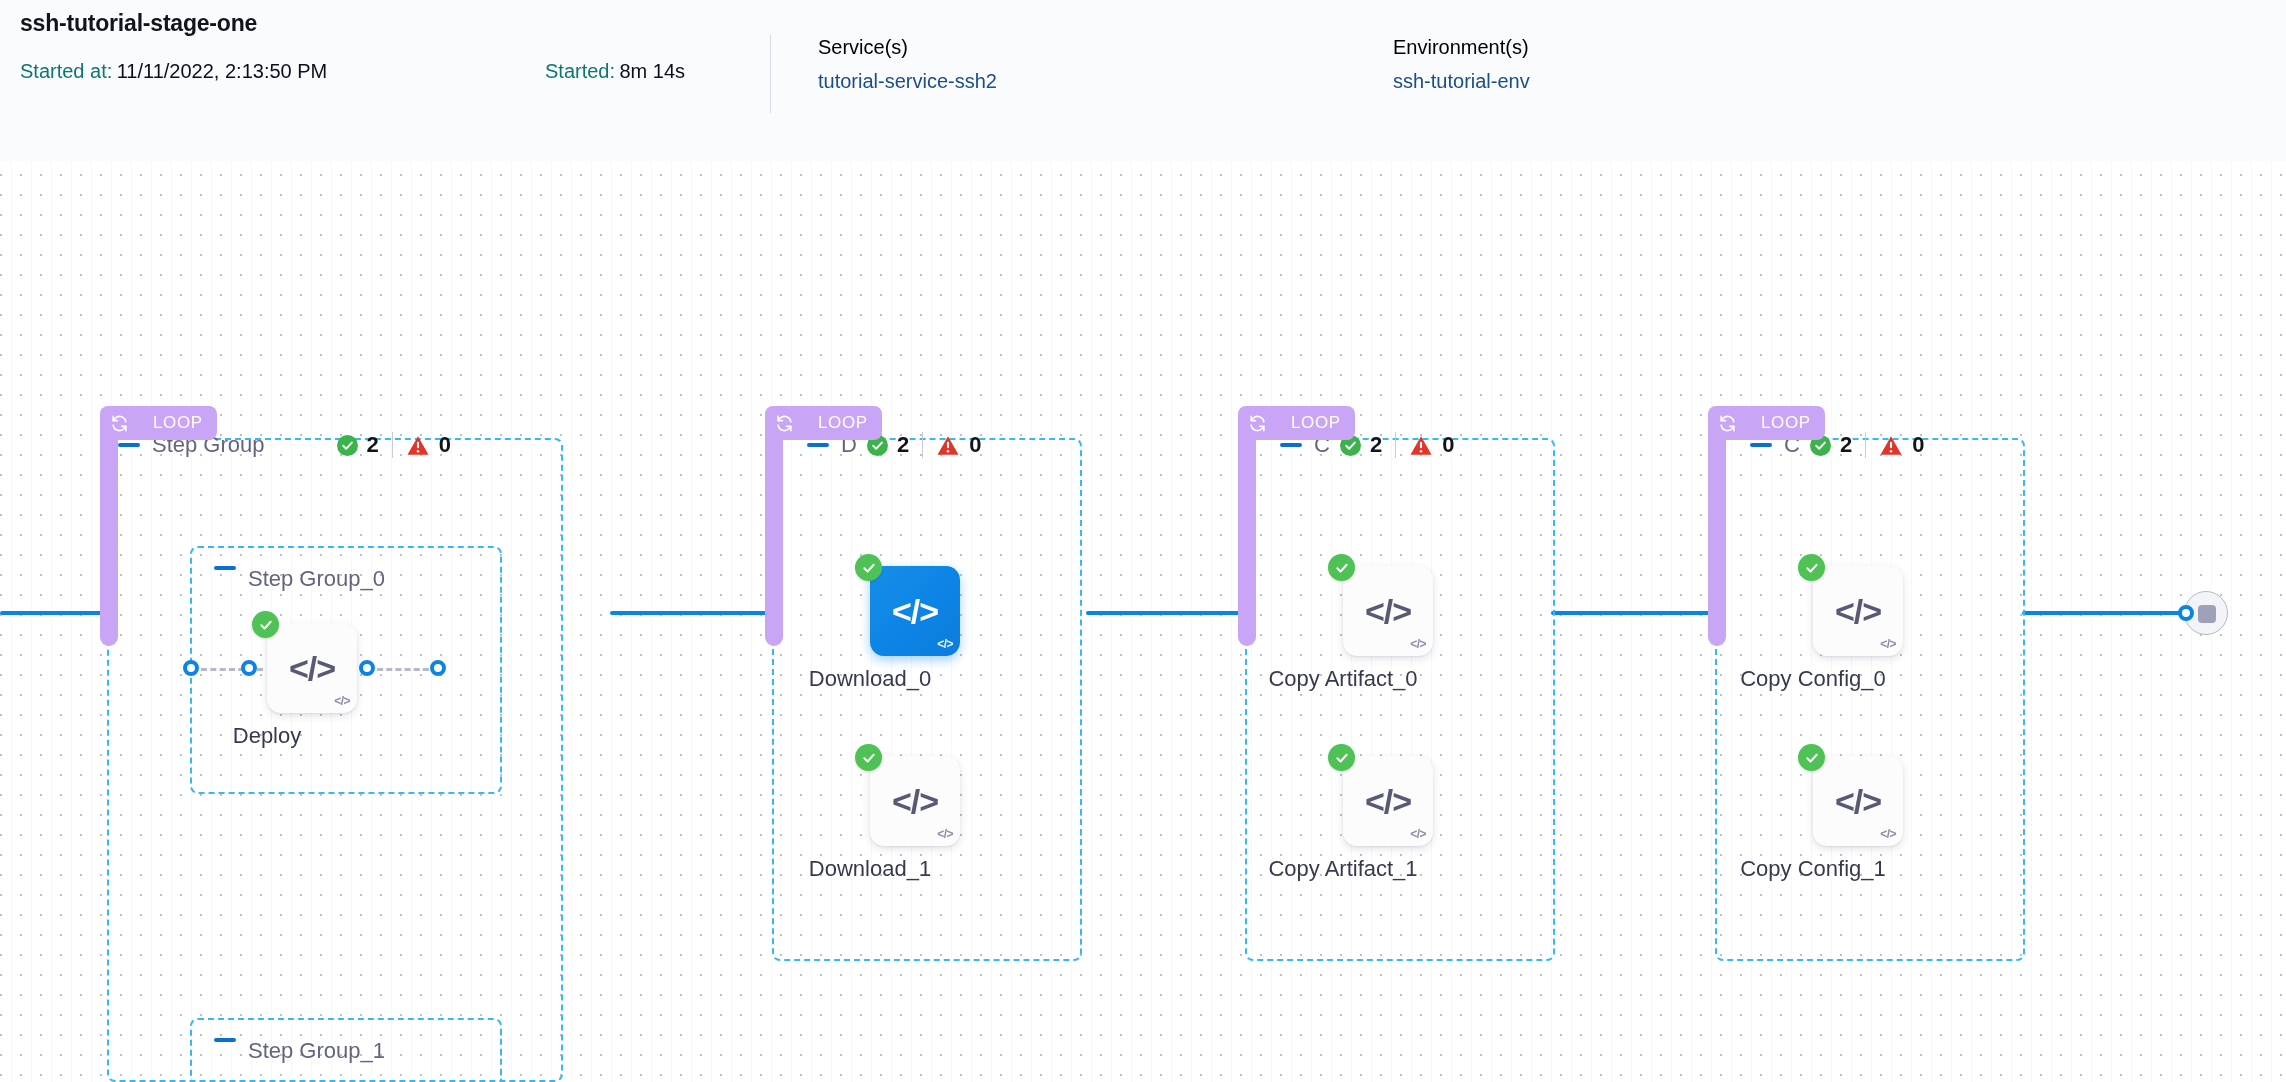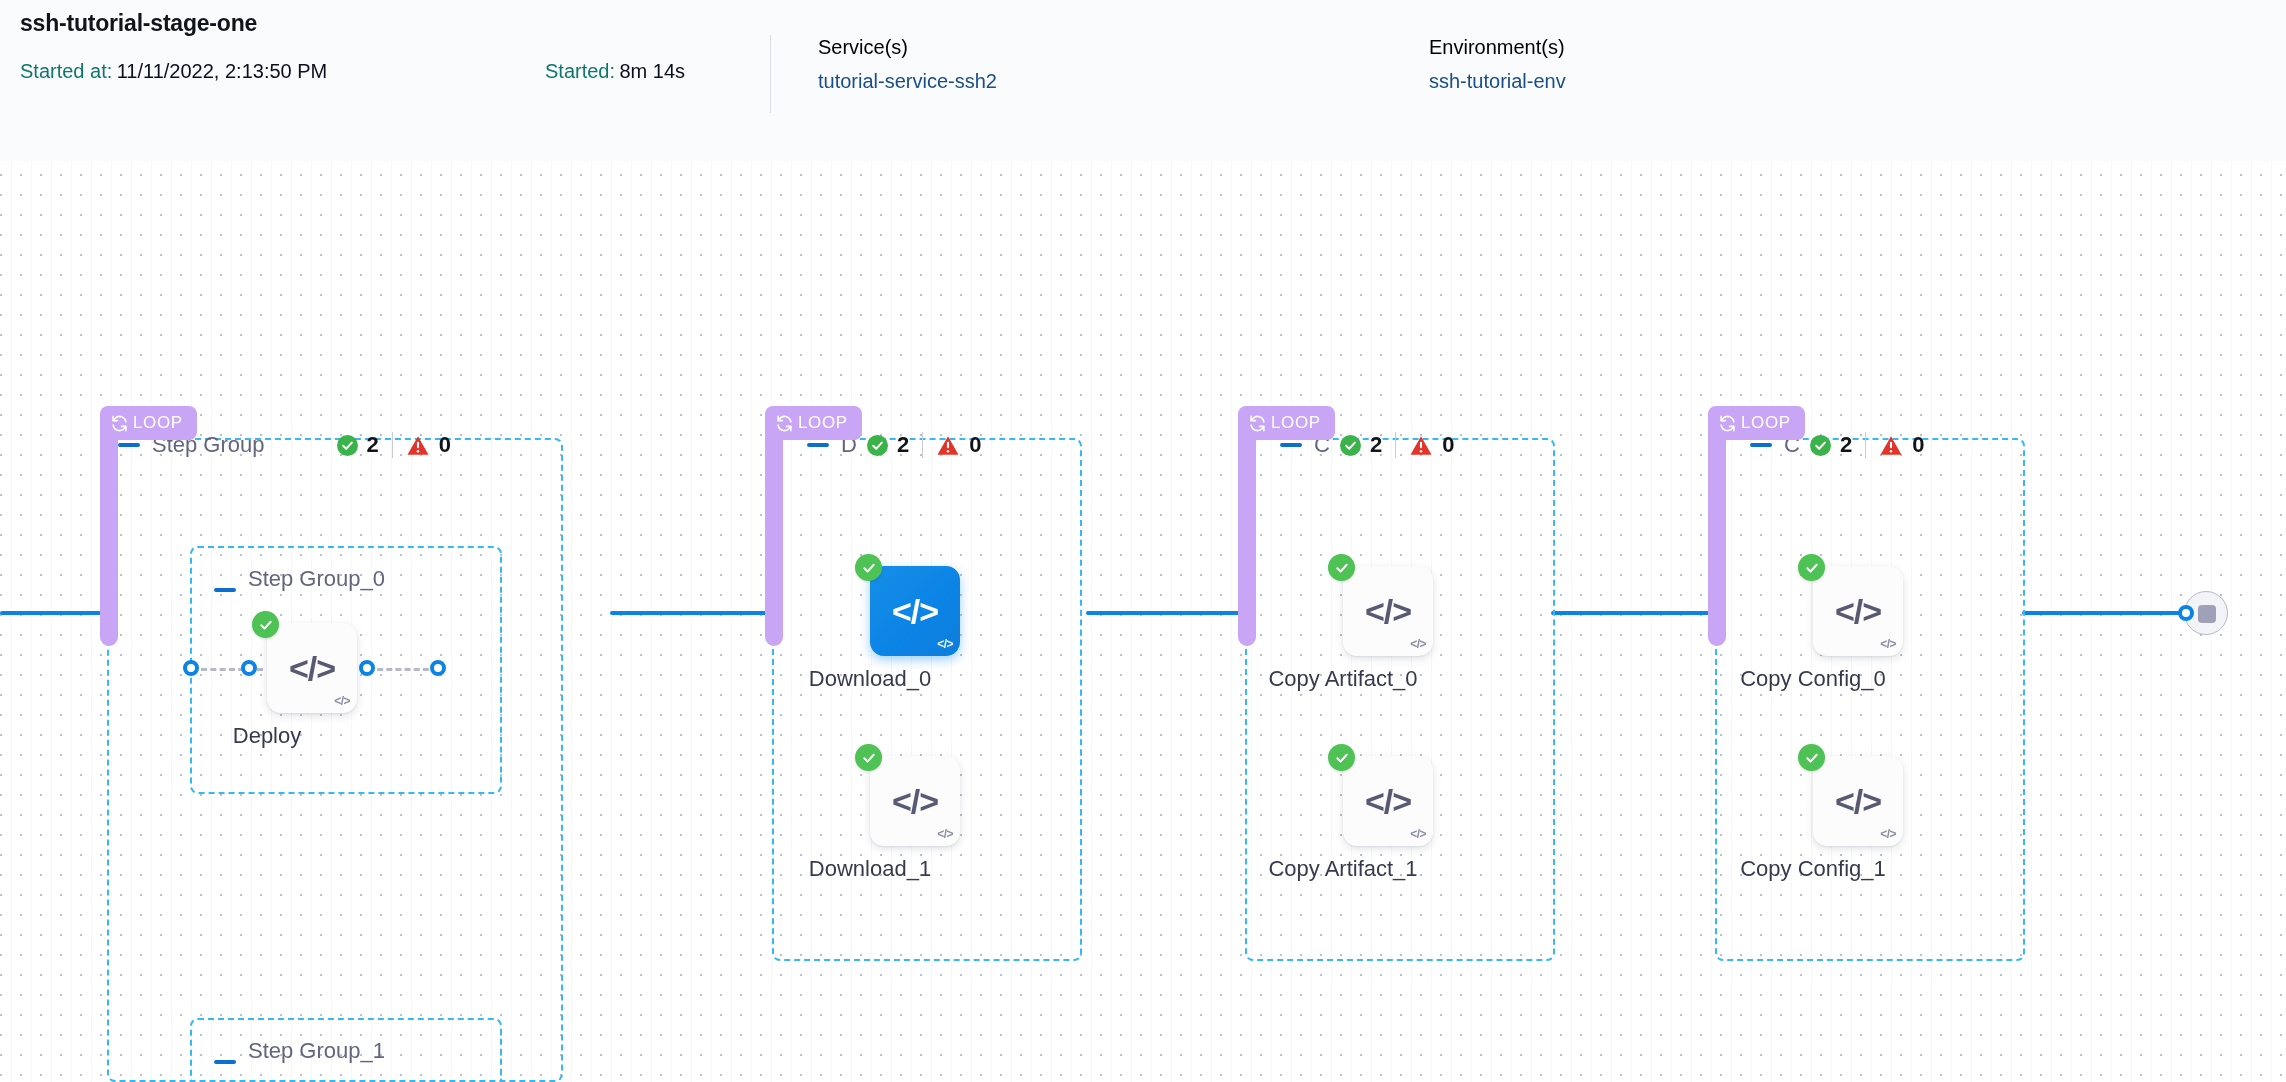--- a/index.html
+++ b/index.html
@@ -27,21 +27,21 @@
   .meta-label { color: #0f766e; font-size: 20px; }
   .meta-value { color: #0b0e1e; font-size: 20px; }
   .started { position: absolute; left: 0; top: 0; white-space: nowrap; }
   .duration { position: absolute; left: 525px; top: 0; white-space: nowrap; }
   .hdr-divider {
     position: absolute; left: 770px; top: 35px;
     width: 1px; height: 78px; background: #d9dae5;
   }
   .col-block { position: absolute; top: 36px; }
   .col-block.services { left: 818px; }
-  .col-block.envs { left: 1393px; margin-left: 36px; }
+  .col-block.envs { left: 1393px; }
   .col-head {
     font-size: 20px; color: #000000; font-weight: normal;
     margin-bottom: 11px; white-space: nowrap;
   }
   .col-link {
     font-size: 20px; color: #1a4e8a; white-space: nowrap;
     cursor: pointer;
   }
 
   
@@ -73,21 +73,21 @@
     position: absolute; width: 16px; height: 16px; border-radius: 50%;
     background: #ffffff; border: 4px solid #0b84e6;
   }
 
   
   .group { position: absolute; }
   .loop-badge {
     position: absolute; left: 0; top: 0;
     height: 34px; padding: 0 14px 0 10px;
     background: #c9a5f5; border-radius: 8px 8px 8px 0;
-    display: flex; align-items: center; gap: 4px;
+    display: flex; align-items: center; gap: 24px;
     color: #ffffff; font-size: 17px; letter-spacing: 0.6px;
     z-index: 4;
   }
   .loop-badge svg { display: block; }
   .loop-bar {
     position: absolute; left: 0; top: 28px;
     width: 18px; background: #c9a5f5;
     border-radius: 0 0 9px 9px; z-index: 3;
   }
   .group-box {
@@ -117,21 +117,21 @@
   .cnt-div { width: 1px; height: 26px; background: #c9cbd8; margin: 0 4px; }
   .warn-tri { width: 24px; height: 21px; display: block; }
 
   
   .subgroup {
     position: absolute;
     border: 2px dashed #35b9f2; border-radius: 8px;
   }
   .subgroup-head {
     position: absolute; left: 22px; top: 18px;
-    display: flex; align-items: flex-end; gap: 12px; white-space: nowrap;
+    display: flex; align-items: flex-start; gap: 12px; white-space: nowrap;
   }
   .subgroup-name { font-size: 22px; color: #63657c; }
 
   
   .node { position: absolute; }
   .node-card {
     position: absolute; left: 0; top: 0;
     width: 90px; height: 90px; border-radius: 14px;
     background: #fcfcfd;
     box-shadow: 0 3px 9px rgba(40,50,80,0.13), 0 1px 2px rgba(40,50,80,0.09);

